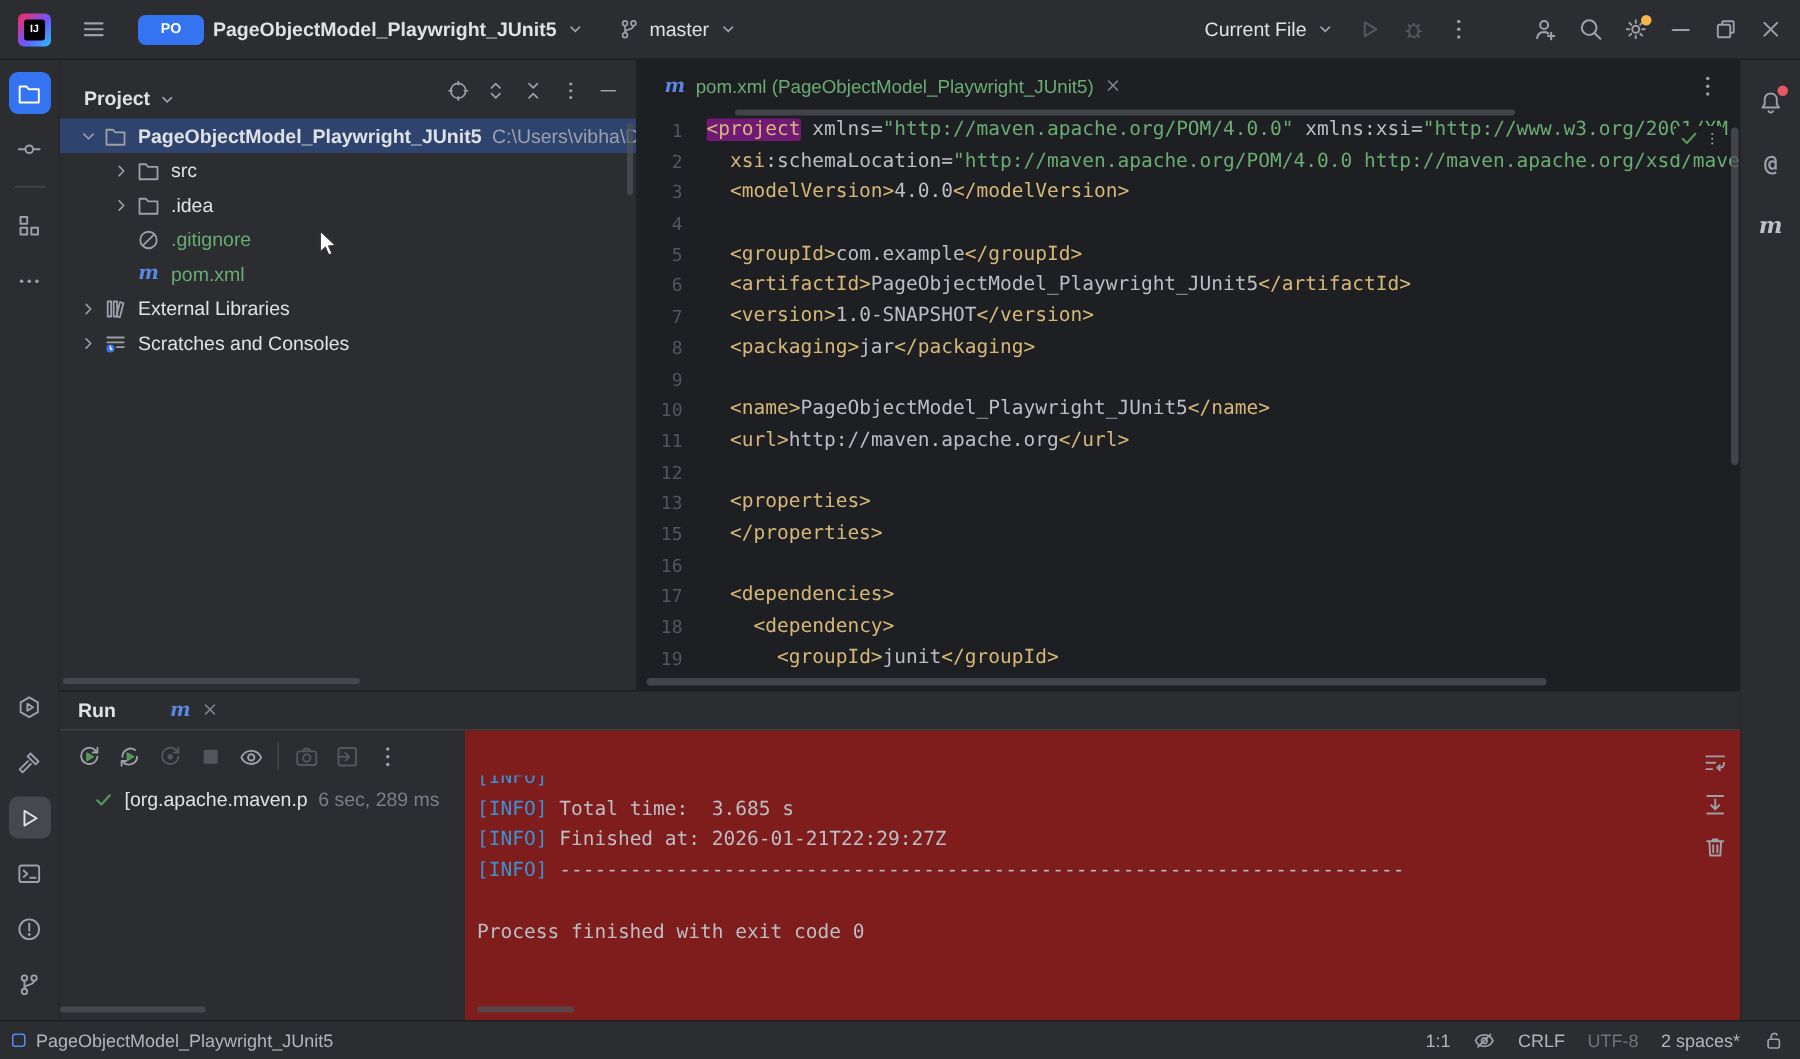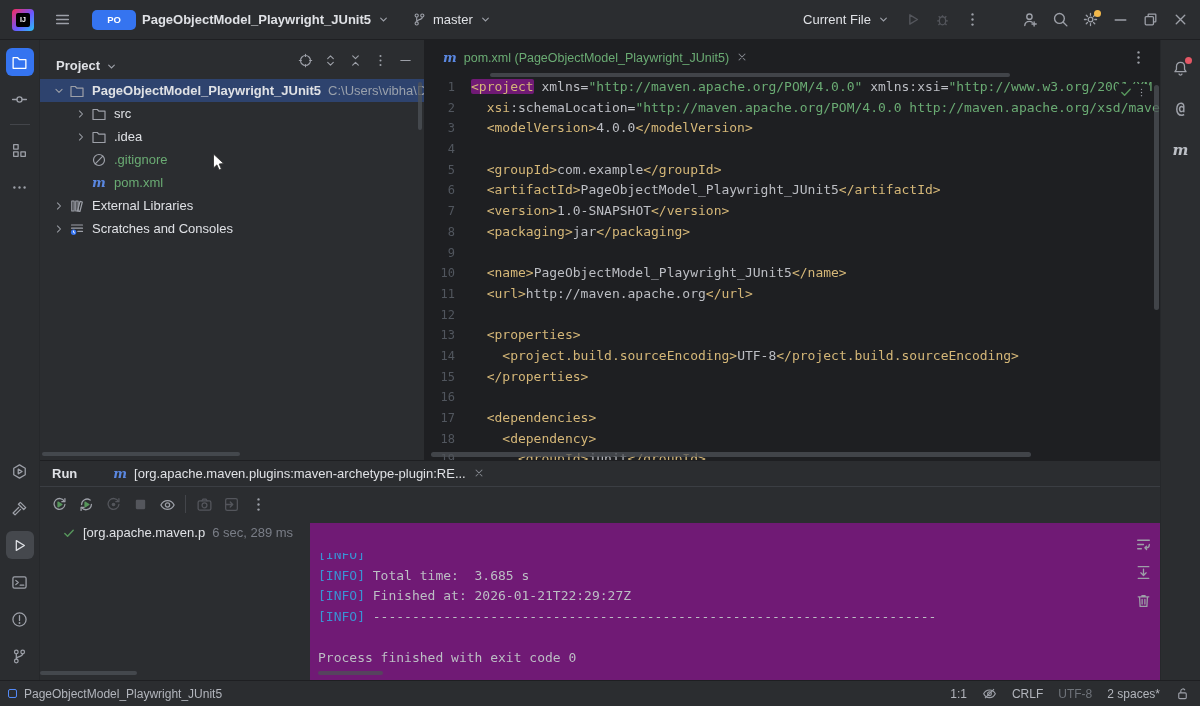--- a/index.html
+++ b/index.html
@@ -92,21 +92,21 @@
   .run-tab-label { color:#dfe1e5; }
   .run-body { flex:1; display:flex; position:relative; min-height:0; }
   .run-left { width:270px; flex:none; display:flex; flex-direction:column; position:relative; }
   .run-toolbar { height:34px; display:flex; align-items:center; padding-left:6px; gap:1px; }
   .run-toolbar .tbtn { width:26px; height:26px; }
   .run-tree { flex:1; position:relative; }
   .run-tree-row { height:23px; display:flex; align-items:center; padding-left:22px; gap:7px; cursor:pointer; white-space:nowrap; overflow:hidden; }
   .run-tree-row svg { width:14px; height:14px; flex:none; }
   .rt-label { color:#dfe1e5; }
   .rt-time { color:#7a7e87; }
-  .run-console { flex:1; background:#701a75; position:relative; overflow:hidden;margin-top:36px; }
+  .run-console { flex:1; background:#7f1d1d; position:relative; overflow:hidden; }
   .console-view { position:absolute; left:0; right:40px; top:30px; bottom:12px; overflow:hidden; }
   .console-lines { margin-top:-8px; padding-left:8px; font:13px/20.7px "DejaVu Sans Mono",monospace; color:#bcbec4; }
   .cons-line { white-space:pre; height:20.7px; }
   .sg-info { color:#3993d4; }
   .console-actions { position:absolute; top:8px; right:4px; display:flex; flex-direction:column; gap:2px; }
   .console-actions .tbtn { width:26px; height:26px; }
 
   
   .statusbar { height:26px; background:#2b2d30; border-top:1px solid #1e1f22; display:flex; align-items:center; font-size:12px; color:#b2b5bc; padding:0 10px 0 8px; }
   .sb-left { display:flex; align-items:center; gap:7px; }
@@ -447,21 +447,20 @@
               <div class="cline"><span class="lnum">4</span><span class="ltext"></span></div>
               <div class="cline"><span class="lnum">5</span><span class="ltext"><span class="sg-pl">  </span><span class="sg-tag">&lt;groupId&gt;</span><span class="sg-pl">com.example</span><span class="sg-tag">&lt;/groupId&gt;</span></span></div>
               <div class="cline"><span class="lnum">6</span><span class="ltext"><span class="sg-pl">  </span><span class="sg-tag">&lt;artifactId&gt;</span><span class="sg-pl">PageObjectModel_Playwright_JUnit5</span><span class="sg-tag">&lt;/artifactId&gt;</span></span></div>
               <div class="cline"><span class="lnum">7</span><span class="ltext"><span class="sg-pl">  </span><span class="sg-tag">&lt;version&gt;</span><span class="sg-pl">1.0-SNAPSHOT</span><span class="sg-tag">&lt;/version&gt;</span></span></div>
               <div class="cline"><span class="lnum">8</span><span class="ltext"><span class="sg-pl">  </span><span class="sg-tag">&lt;packaging&gt;</span><span class="sg-pl">jar</span><span class="sg-tag">&lt;/packaging&gt;</span></span></div>
               <div class="cline"><span class="lnum">9</span><span class="ltext"></span></div>
               <div class="cline"><span class="lnum">10</span><span class="ltext"><span class="sg-pl">  </span><span class="sg-tag">&lt;name&gt;</span><span class="sg-pl">PageObjectModel_Playwright_JUnit5</span><span class="sg-tag">&lt;/name&gt;</span></span></div>
               <div class="cline"><span class="lnum">11</span><span class="ltext"><span class="sg-pl">  </span><span class="sg-tag">&lt;url&gt;</span><span class="sg-pl">http://maven.apache.org</span><span class="sg-tag">&lt;/url&gt;</span></span></div>
               <div class="cline"><span class="lnum">12</span><span class="ltext"></span></div>
               <div class="cline"><span class="lnum">13</span><span class="ltext"><span class="sg-pl">  </span><span class="sg-tag">&lt;properties&gt;</span></span></div>
-              <div class="cline"><span class="lnum">14</span><span class="ltext"><span class="sg-pl">    </span><span class="sg-tag">&lt;project.build.sourceEncoding&gt;</span><span class="sg-pl">UTF-8</span><span class="sg-tag">&lt;/project.build.sourceEncoding&gt;</span></span></div>
               <div class="cline"><span class="lnum">15</span><span class="ltext"><span class="sg-pl">  </span><span class="sg-tag">&lt;/properties&gt;</span></span></div>
               <div class="cline"><span class="lnum">16</span><span class="ltext"></span></div>
               <div class="cline"><span class="lnum">17</span><span class="ltext"><span class="sg-pl">  </span><span class="sg-tag">&lt;dependencies&gt;</span></span></div>
               <div class="cline"><span class="lnum">18</span><span class="ltext"><span class="sg-pl">    </span><span class="sg-tag">&lt;dependency&gt;</span></span></div>
               <div class="cline"><span class="lnum">19</span><span class="ltext"><span class="sg-pl">      </span><span class="sg-tag">&lt;groupId&gt;</span><span class="sg-pl">junit</span><span class="sg-tag">&lt;/groupId&gt;</span></span></div>
             </div>
           <div class="inspect-widget" style="top:44px;">
             <span class="okchk"><svg viewBox="0 0 16 16" fill="none" stroke="currentColor" stroke-width="1.6" stroke-linecap="round" stroke-linejoin="round">
                   <path d="M3.2 8.6 6.4 11.8 12.8 4.8"></path>
                 </svg></span>
@@ -474,21 +473,20 @@
           <div class="vsb" style="right:1px; top:45px; width:5px; height:225px;"></div>
           <div class="hsb" style="left:6px; bottom:3px; height:5px; width:600px;"></div>
         </section>
       </div>
 
       <section class="run-panel">
         <div class="run-header">
           <span class="run-title">Run</span>
           <div class="run-tab">
             <em class="mvni blue">m</em>
-            <span class="run-tab-label">[org.apache.maven.plugins:maven-archetype-plugin:RE...</span>
             <span class="tab-close"><svg viewBox="0 0 16 16" fill="none" stroke="currentColor" stroke-width="1.4" stroke-linecap="round">
                   <path d="M4 4l8 8M12 4l-8 8"></path>
                 </svg></span>
           </div>
         </div>
         <div class="run-body">
           <div class="run-left">
             <div class="run-toolbar">
                 <span class="tbtn">
                   <svg viewBox="0 0 16 16" fill="none" stroke="currentColor" stroke-width="1.2" stroke-linecap="round" stroke-linejoin="round">

